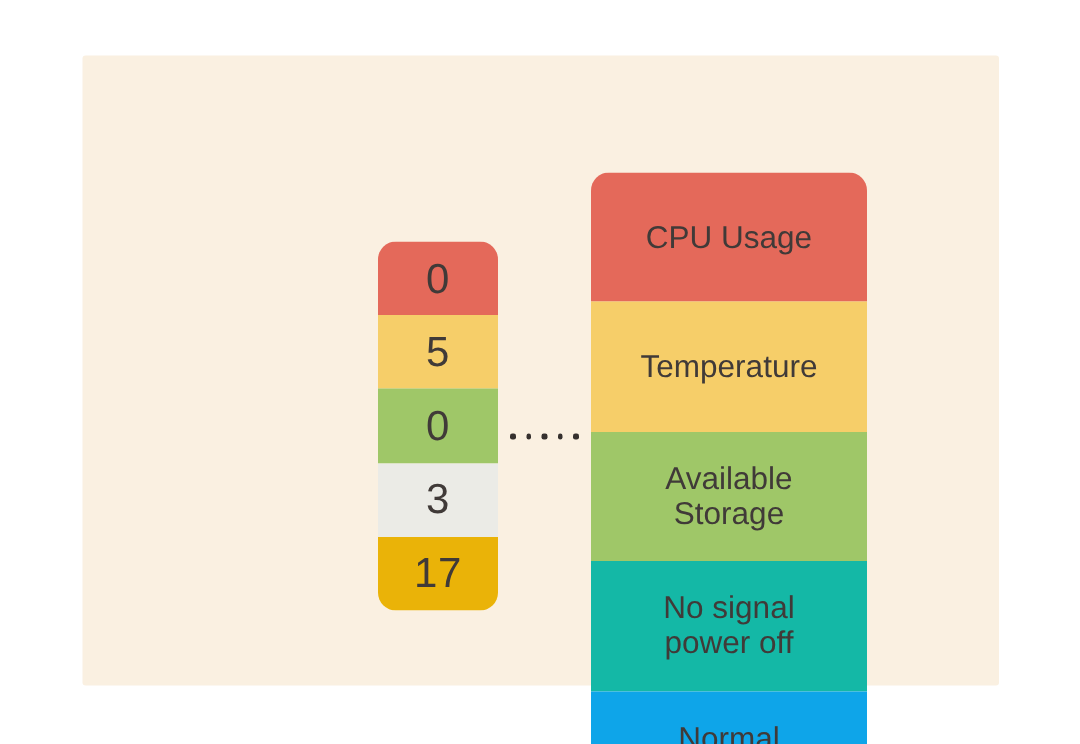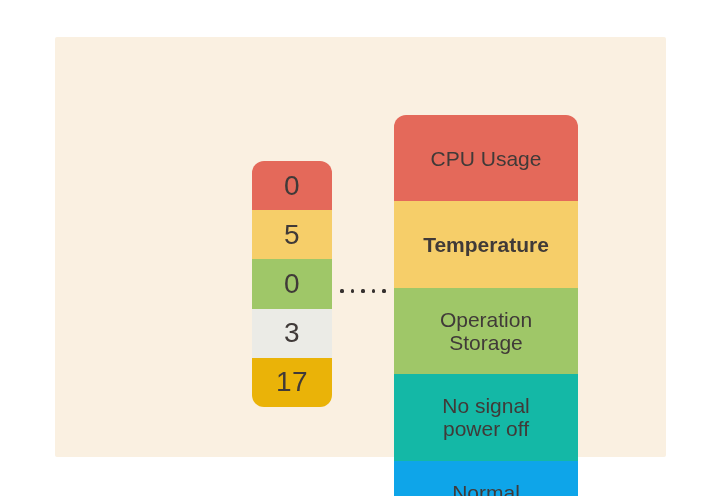--- a/index.html
+++ b/index.html
@@ -100,22 +100,22 @@
     <div class="connector-dots">
         <span class="dot" style="background: rgb(53, 48, 46);"></span>
         <span class="dot" style="background: rgb(53, 48, 46);"></span>
         <span class="dot" style="background: rgb(53, 48, 46);"></span>
         <span class="dot" style="background: rgb(53, 48, 46);"></span>
         <span class="dot" style="background: rgb(53, 48, 46);"></span>
       </div>
 
     <div class="column labels-column">
       <div class="cell" style="background: rgb(228, 105, 90);">CPU Usage</div>
-      <div class="cell" style="background: rgb(246, 206, 105); font-weight: bold;">Temperature</div>
-      <div class="cell" style="background: rgb(159, 199, 104);">Operation
+      <div class="cell" style="background: rgb(246, 206, 105);">Temperature</div>
+      <div class="cell" style="background: rgb(159, 199, 104);">Available
 Storage</div>
       <div class="cell" style="background: #14b8a6;">No signal
 power off</div>
       <div class="cell" style="background: #0ea5e9;">Normal
 Operation</div>
     </div>
 
   </div>
 </div>
 

